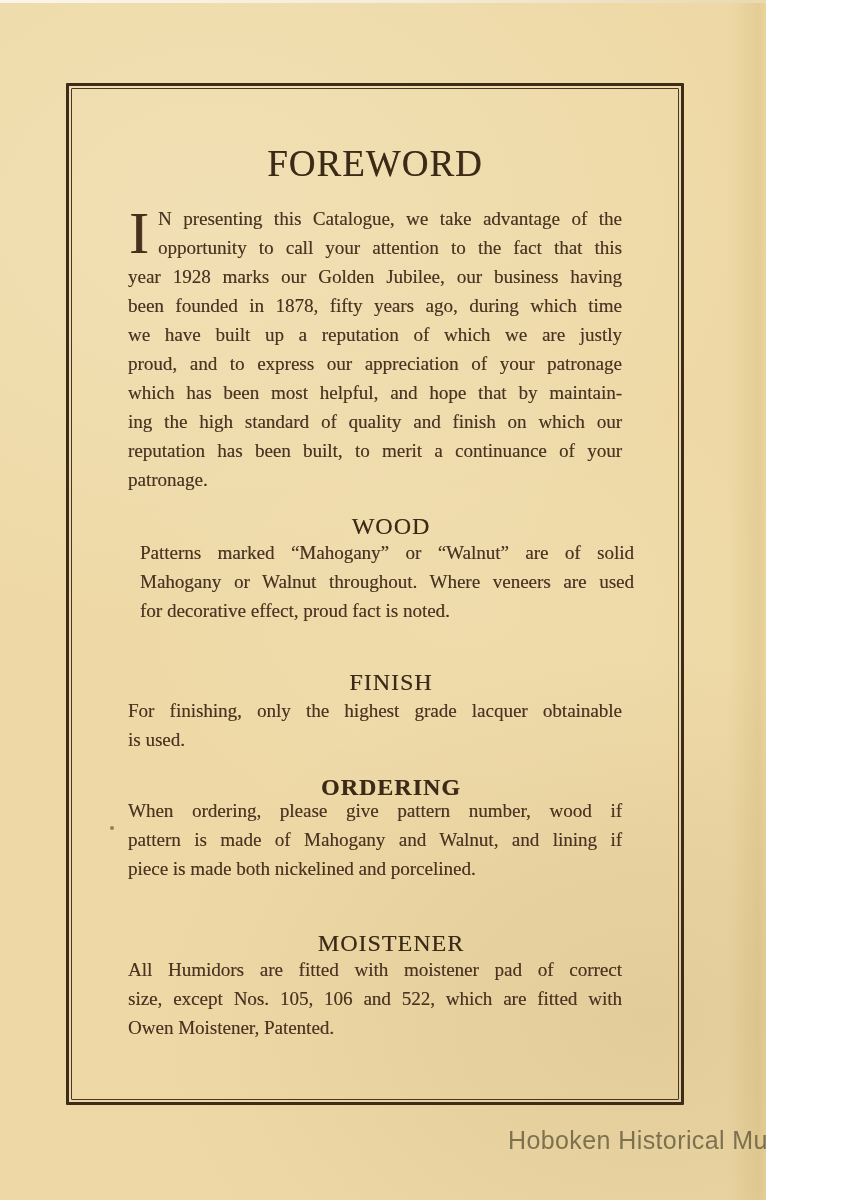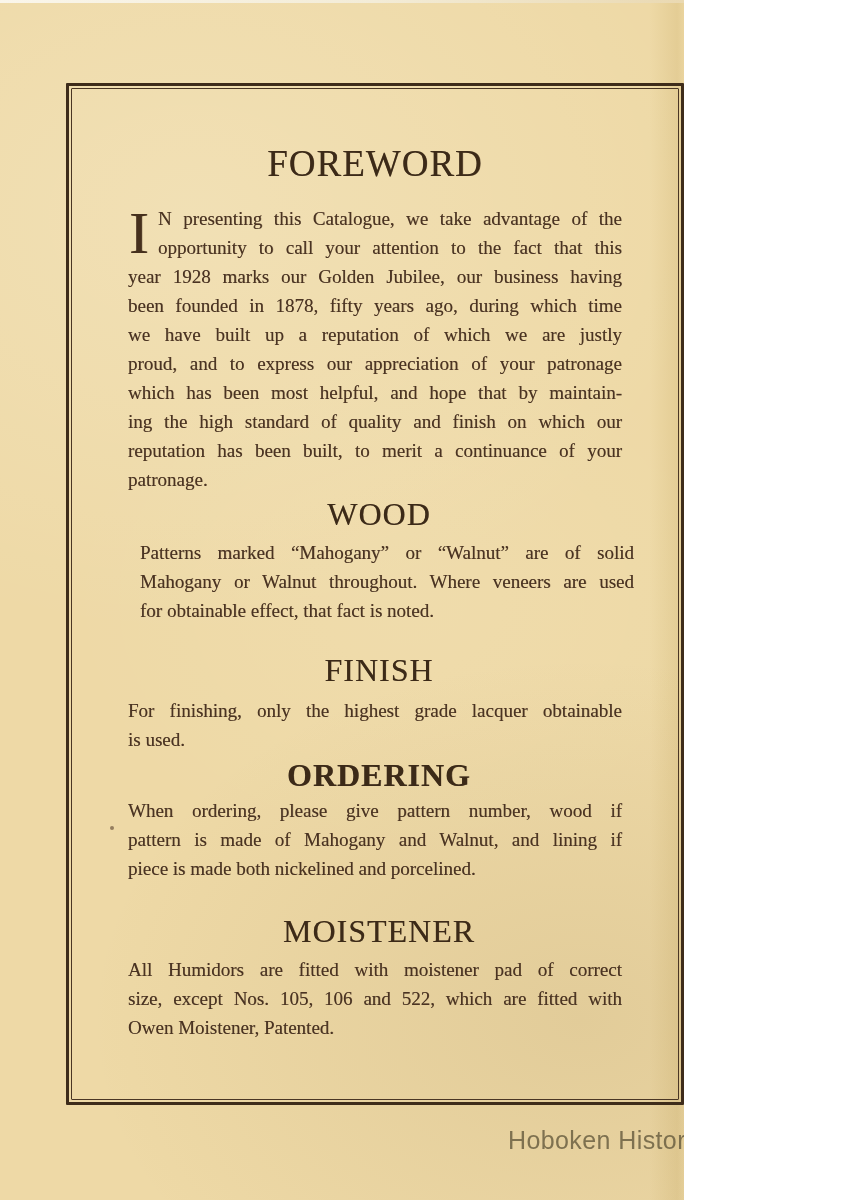--- a/index.html
+++ b/index.html
@@ -1,17 +1,17 @@
 <!DOCTYPE html>
 <html><head>
 <meta charset="utf-8">
 <style>
   html,body { margin:0; padding:0; background:#ffffff; }
   .page {
-    position:relative; width:684px; height:1200px; overflow:hidden;
+    position:relative; width:766px; height:1200px; overflow:hidden;
     font-family:"Liberation Serif", serif;
     color:#4a3322;
     background:
       radial-gradient(ellipse 900px 700px at 28% 18%, rgba(255,252,240,0.20), rgba(255,252,240,0) 60%),
       radial-gradient(ellipse 760px 560px at 85% 85%, rgba(120,90,40,0.10), rgba(120,90,40,0) 65%),
       radial-gradient(ellipse 500px 400px at 60% 50%, rgba(255,250,235,0.08), rgba(255,250,235,0) 70%),
       linear-gradient(90deg, #eed9a6 0%, #eed9a6 95%, #e4cd95 99%, #ead49e 100%),
       #eed9a6;
   }
   .scan-edge-top {
@@ -25,22 +25,22 @@
   .frame-inner {
     position:absolute; inset:2px; border:1px solid #4a3624; border-radius:1px;
   }
   .title {
     position:absolute; left:128px; top:142px; width:494px; margin:0;
     text-align:center; font-size:37px; font-weight:normal;
     letter-spacing:1px; color:#3c2a18;
     text-shadow:0.3px 0.3px 0.3px rgba(60,42,24,0.55);
   }
   .heading {
-    position:absolute; left:128px; width:494px; margin:4px;
-    text-align:center; font-size:32px; font-weight:normal;
+    position:absolute; left:128px; width:494px; margin:16px;
+    text-align:center; font-size:24px; font-weight:normal;
     line-height:34px; letter-spacing:1px; color:#3c2a18;
     text-shadow:0.3px 0.3px 0.3px rgba(60,42,24,0.55);
   }
   .h-wood      { top:493px; }
   .h-finish    { top:649px; }
   .h-ordering  { top:754px;font-weight:bold; }
   .h-moistener { top:910px; }
   .para {
     position:absolute; left:128px; width:494px;
     font-size:19px; line-height:29px;
@@ -102,21 +102,21 @@
         <div class="line">ing the high standard of quality and finish on which our</div>
         <div class="line">reputation has been built, to merit a continuance of your</div>
         <div class="line last">patronage.</div>
       </div>
   </div>
 
   <h2 class="heading h-wood">WOOD</h2>
   <div class="para p-wood">
       <div class="line">Patterns marked “Mahogany” or “Walnut” are of solid</div>
       <div class="line">Mahogany or Walnut throughout. Where veneers are used</div>
-      <div class="line last">for obtainable effect, that fact is noted.</div>
+      <div class="line last">for decorative effect, proud fact is noted.</div>
     </div>
 
   <h2 class="heading h-finish">FINISH</h2>
   <div class="para p-finish">
       <div class="line">For finishing, only the highest grade lacquer obtainable</div>
       <div class="line last">is used.</div>
     </div>
 
   <h2 class="heading h-ordering">ORDERING</h2>
   <div class="para p-ordering">

